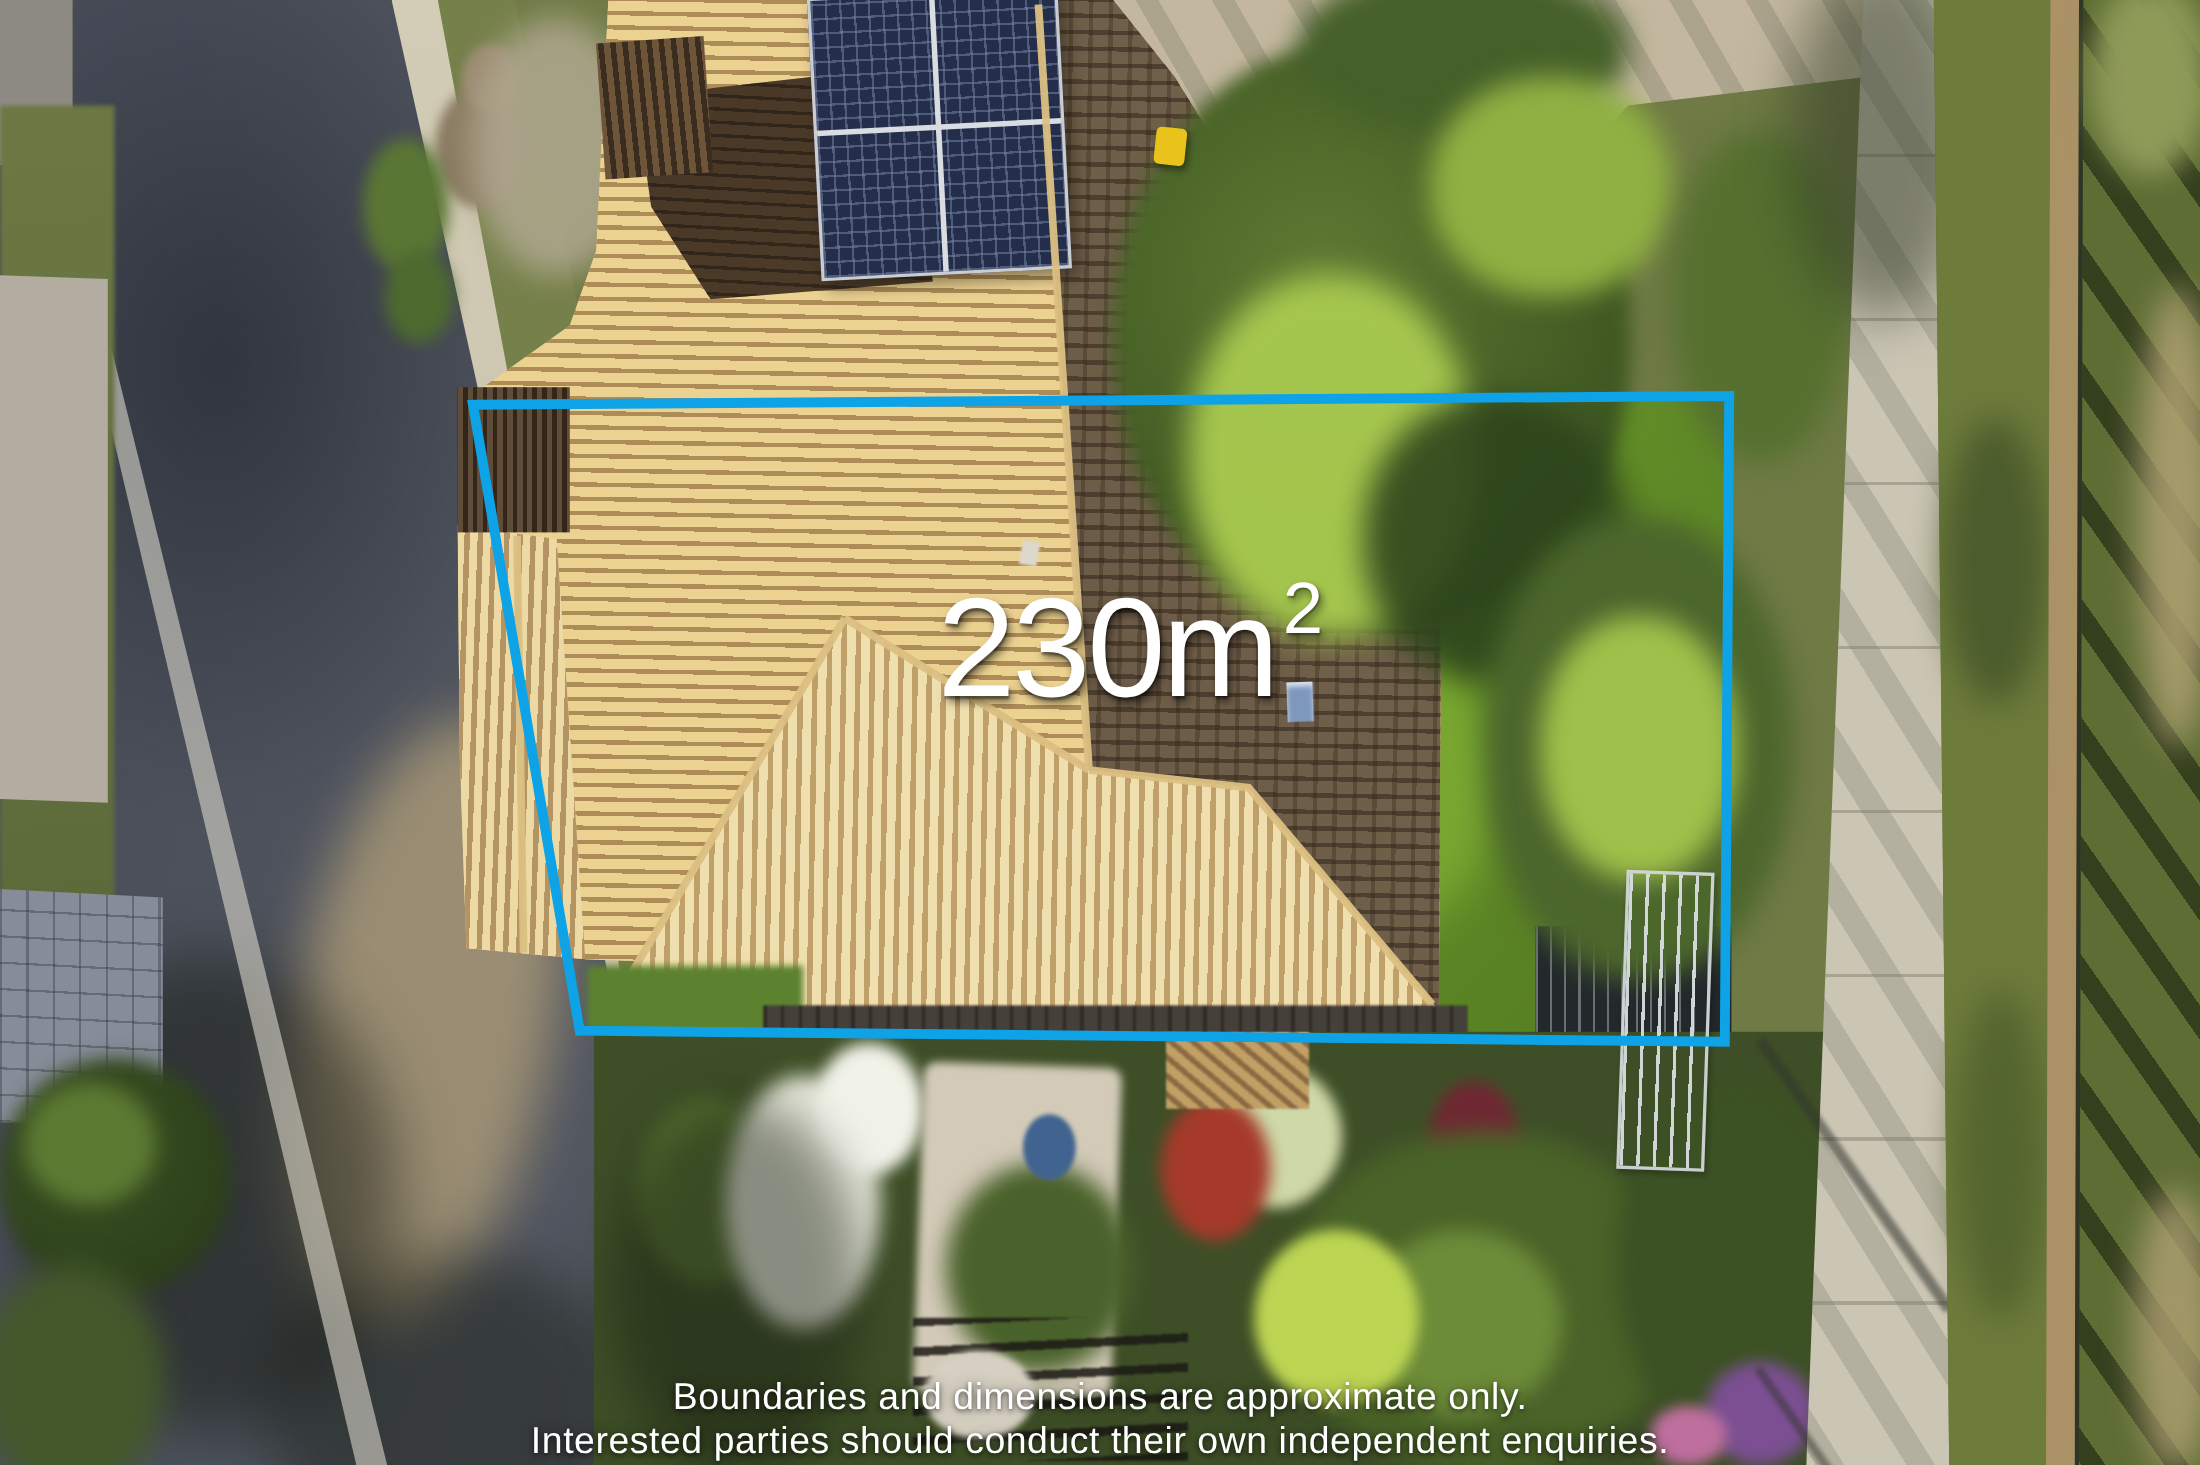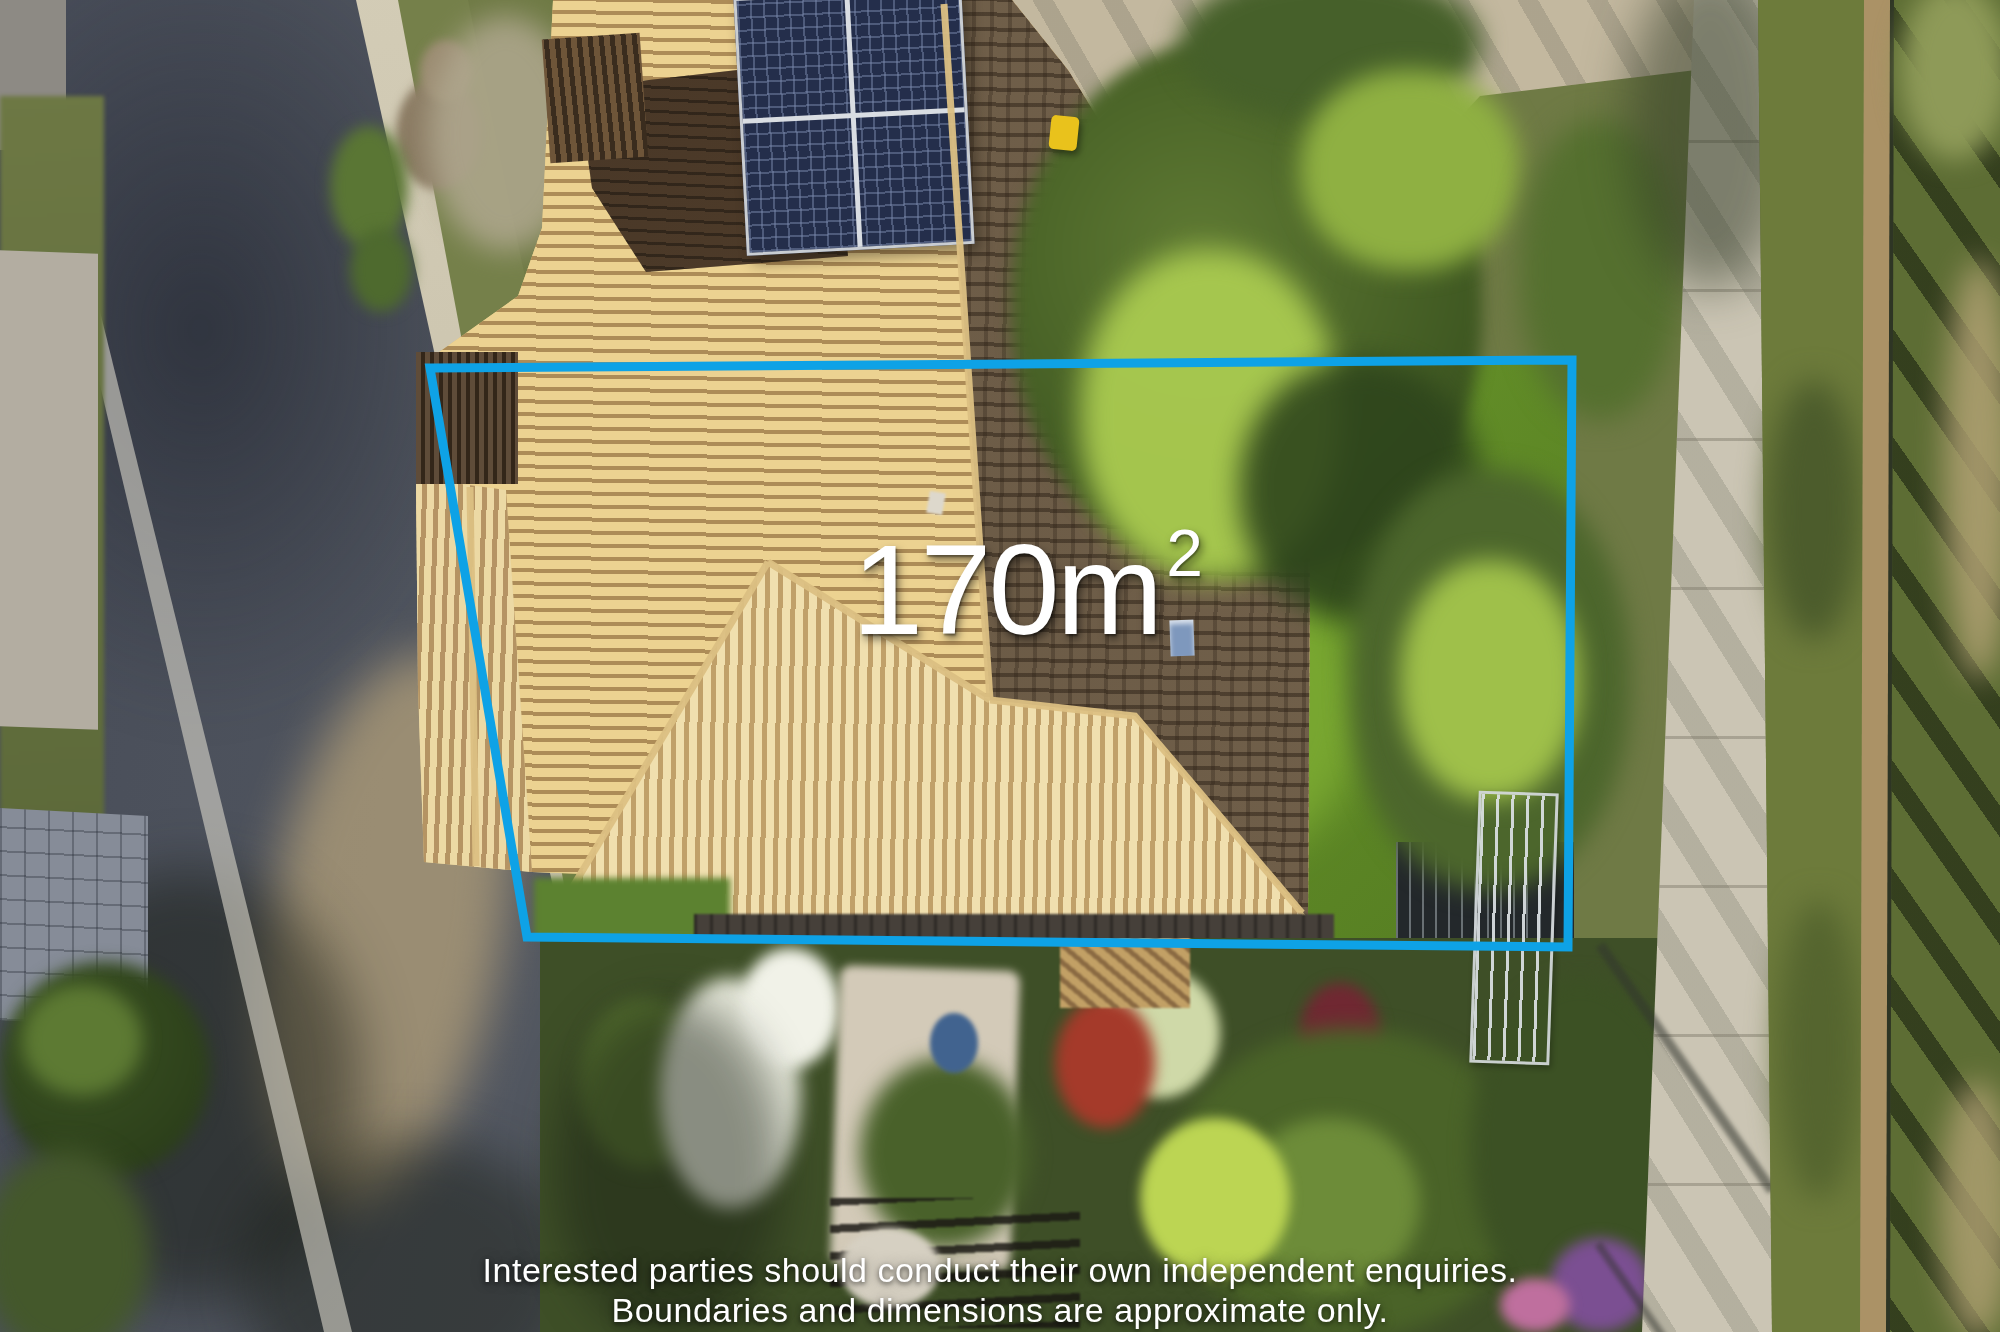--- a/index.html
+++ b/index.html
@@ -270,20 +270,20 @@
   <div class="blob" id="reserve-top-light"></div>
 
   <div class="abs" id="metal-gate"></div>
   <div class="abs" id="yellow-bin"></div>
 
   <svg class="layer" viewBox="0 0 2000 1332">
     <polygon id="boundary-poly" points="430,368 1572,360 1568,947 527,937"></polygon>
   </svg>
 
   <div class="abs" id="area-label">
-    <span>170m</span><span id="area-sup">2</span>
+    <span>230m</span><span id="area-sup">2</span>
   </div>
   <div class="abs" id="disclaimer">
+    <div>Boundaries and dimensions are approximate only.</div>
     <div>Interested parties should conduct their own independent enquiries.</div>
-    <div>Boundaries and dimensions are approximate only.</div>
   </div>
 
 </div>
 
 </body></html>

